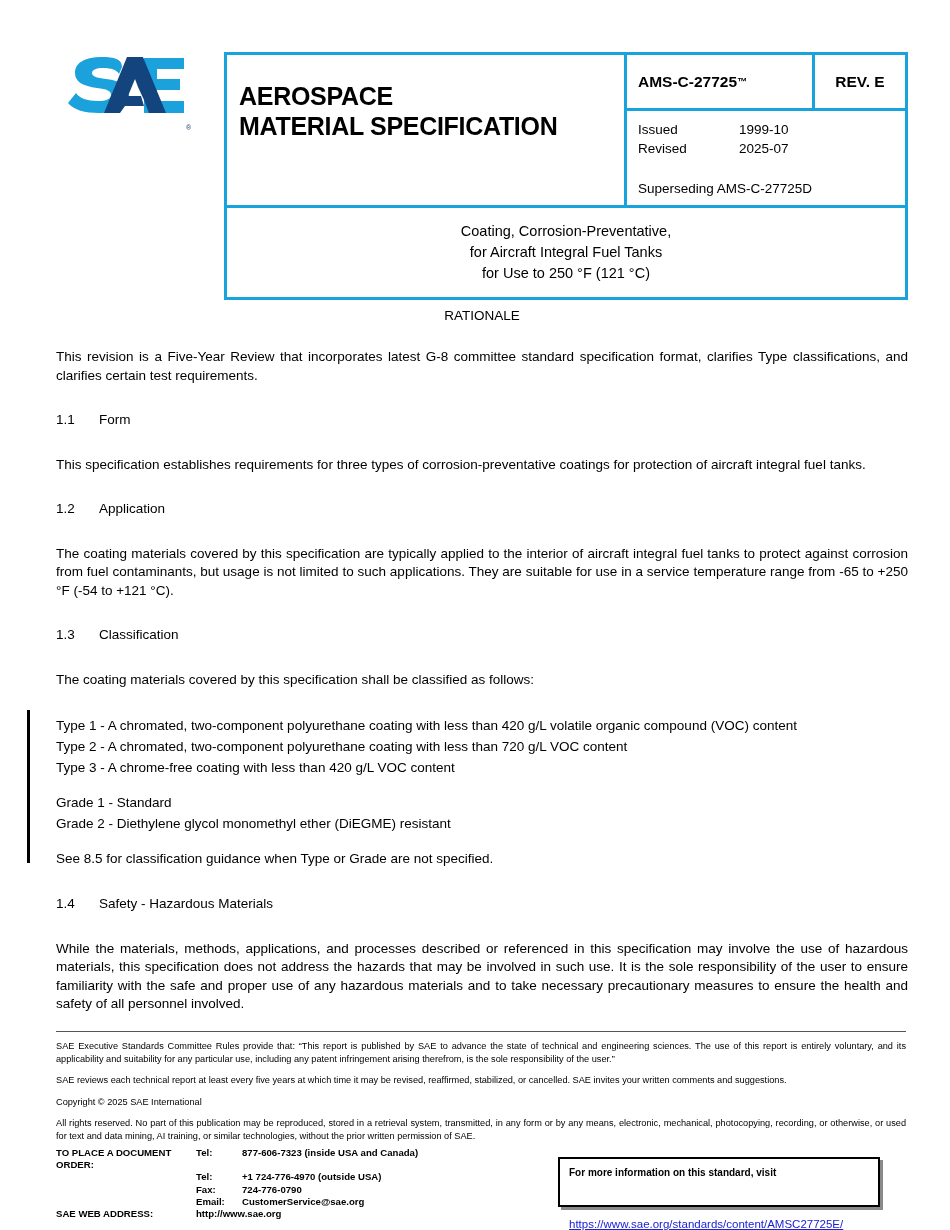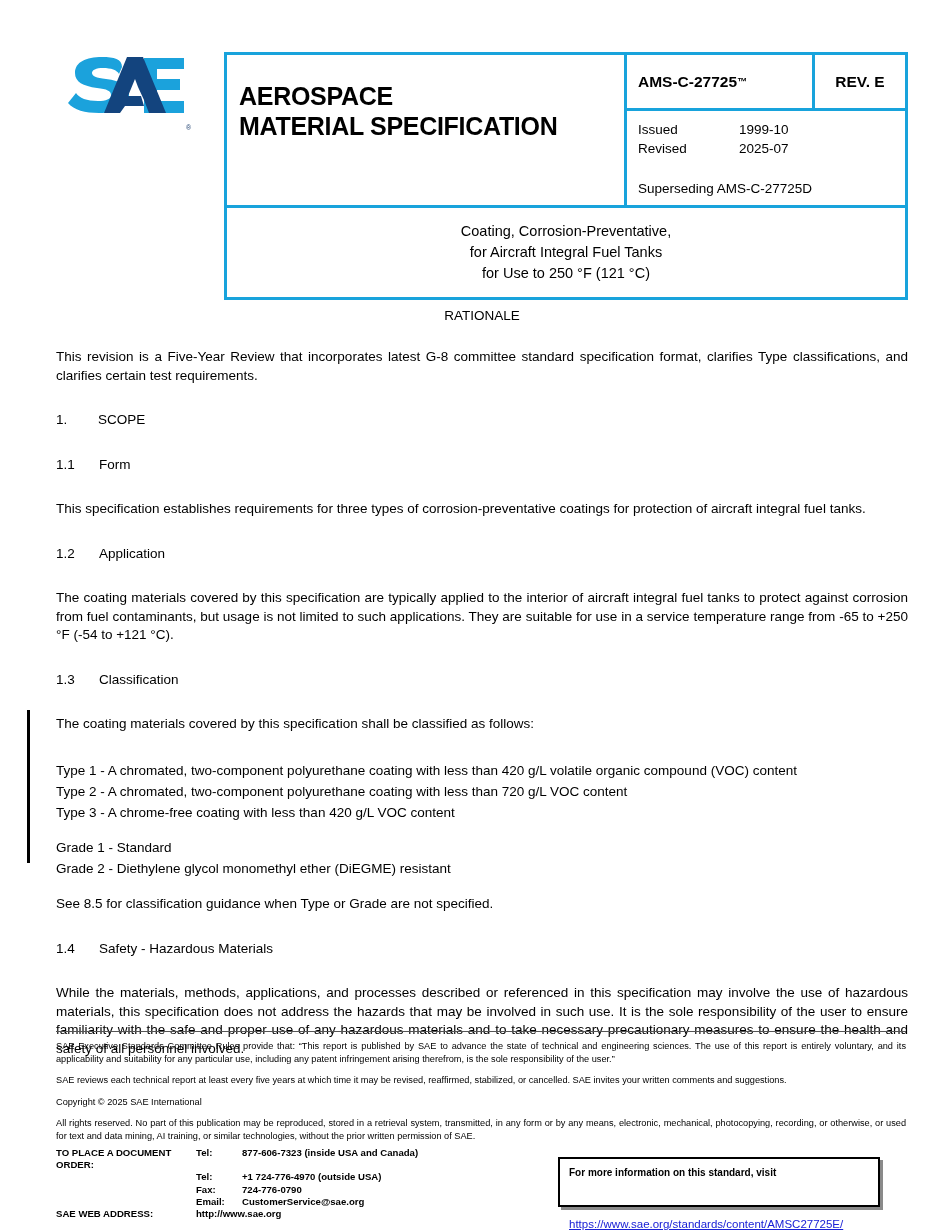--- a/index.html
+++ b/index.html
@@ -321,23 +321,20 @@
 
     </div>
   </div>
 
   <div class="content">
 
     <div class="rationale-head">RATIONALE</div>
 
     <p class="para">This revision is a Five-Year Review that incorporates latest G-8 committee standard specification format, clarifies Type classifications, and clarifies certain test requirements.</p>
 
-    <div class="sect">
-      <span class="num">1.</span><span>SCOPE</span>
-    </div>
 
     <div class="sect">
       <span class="num wide">1.1</span><span>Form</span>
     </div>
 
     <p class="para">This specification establishes requirements for three types of corrosion-preventative coatings for protection of aircraft integral fuel tanks.</p>
 
     <div class="sect">
       <span class="num wide">1.2</span><span>Application</span>
     </div>

